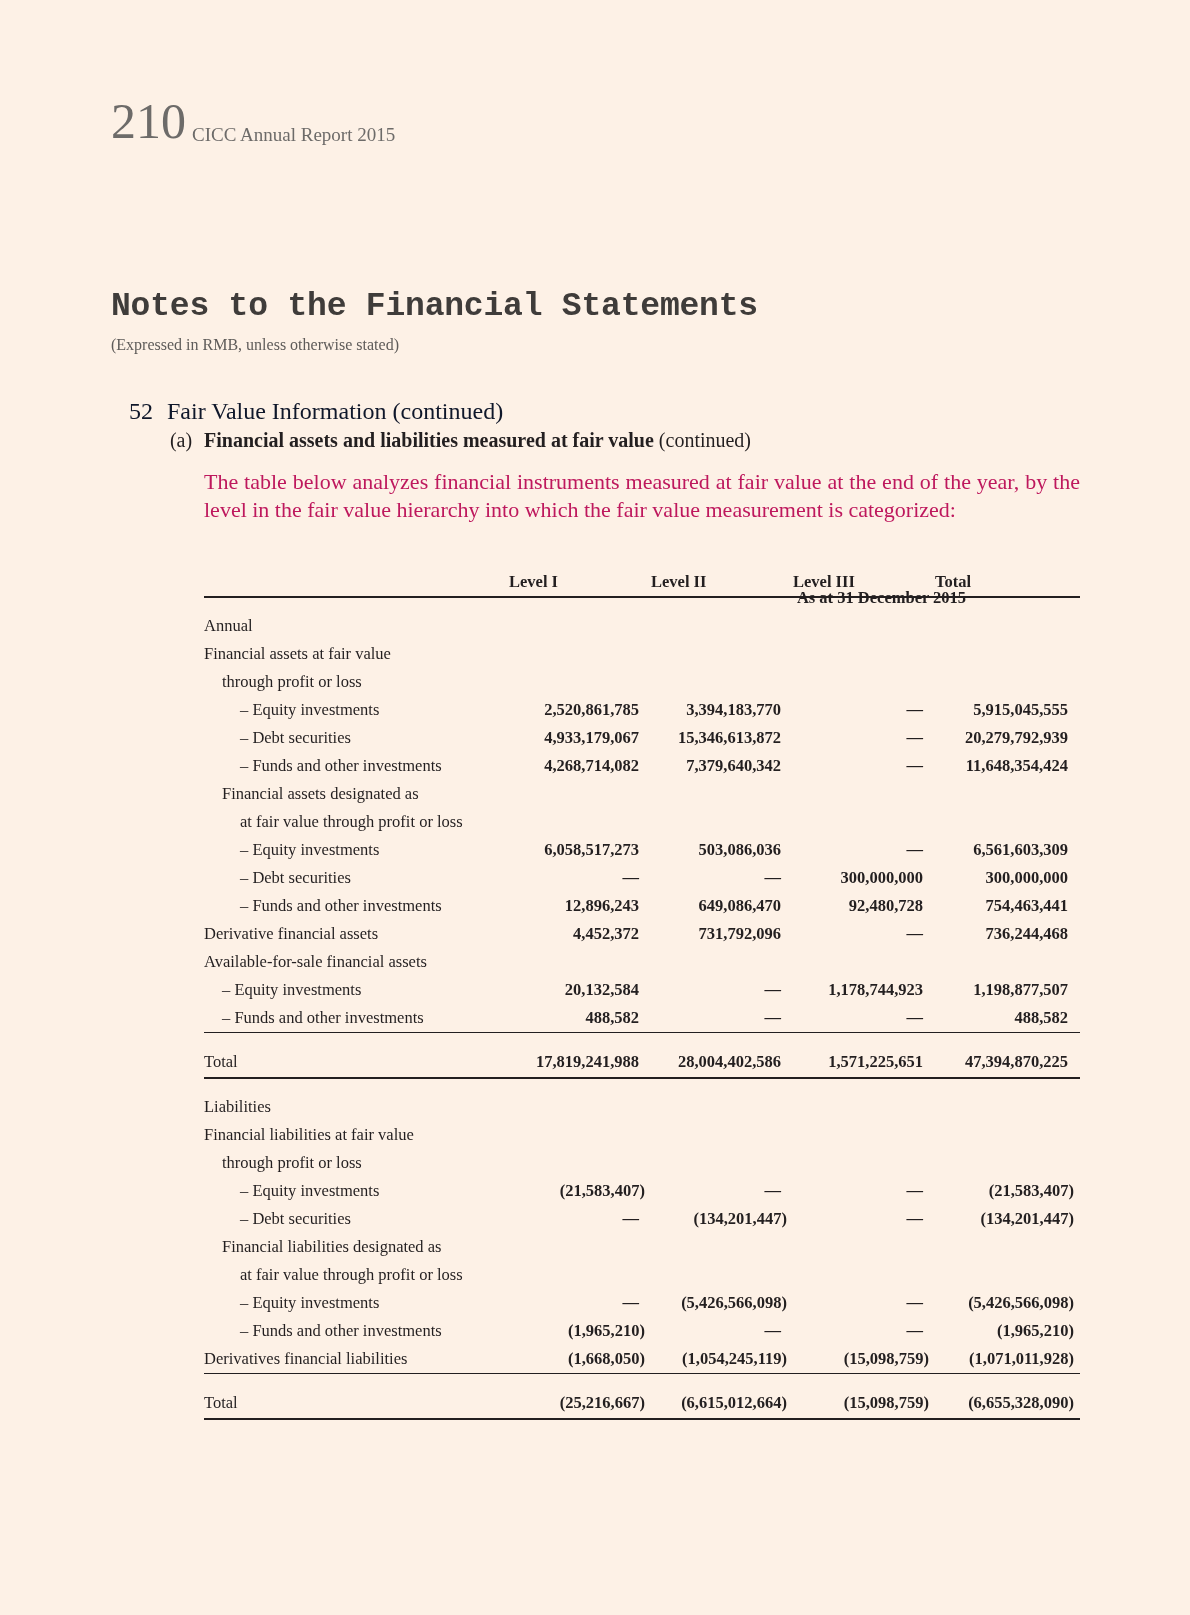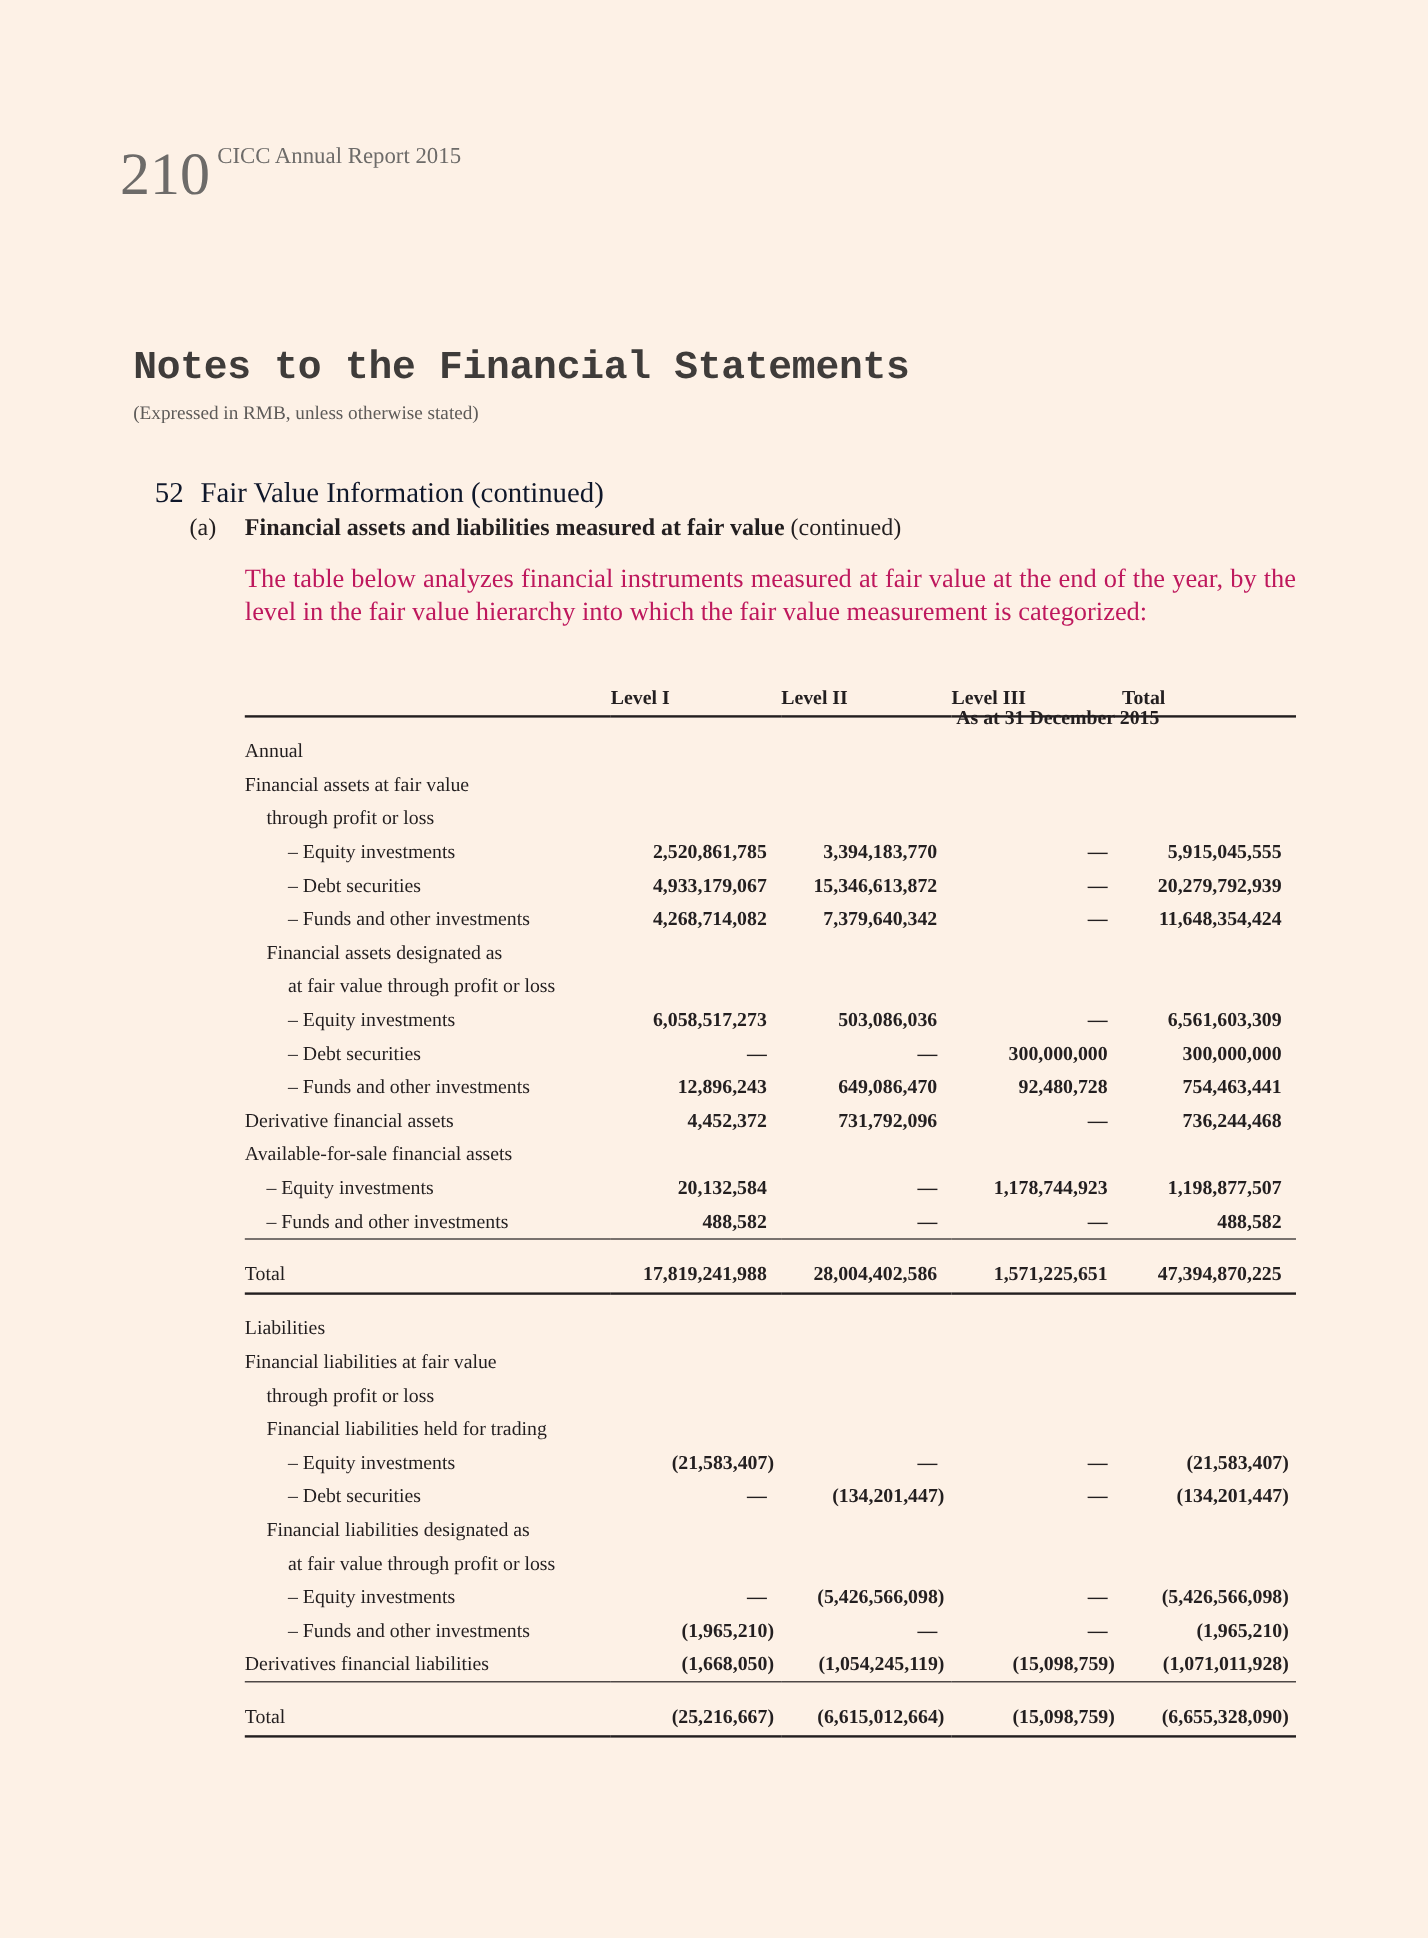--- a/index.html
+++ b/index.html
@@ -5,45 +5,44 @@
     html, body { margin: 0; padding: 0; }
     body {
       width: 1190px; height: 1615px;
       background: #fdf1e6;
       font-family: "Liberation Serif", "DejaVu Serif", serif;
       color: #231f20;
       position: relative;
       overflow: hidden;
     }
     .page-header {
-      position: absolute; left: 100px; top: 96px;
-      display: flex; align-items: flex-start;
+      position: absolute; left: 111px; top: 96px;
+      display: flex; align-items: flex-end;
       color: #6d6b69;
-      margin-top: 24px;
     }
     .page-number { font-size: 50px; letter-spacing: 0px; line-height: 1; }
     .report-name { font-size: 19px; margin-left: 6px; }
     .title {
       position: absolute; left: 111px; top: 288px;
       font-size: 33px; font-weight: bold; color: #3f3c3a; margin: 0;
       letter-spacing: -0.2px;
       font-family: Liberation Mono, monospace;
     }
     .subtitle {
       position: absolute; left: 111px; top: 336px;
       font-size: 16px; color: #5e5b59;
     }
     .section-heading {
       position: absolute; left: 111px; top: 380px;
       font-size: 24px; color: #0f172a; margin: 18px; font-weight: normal;
     }
     .section-heading .num { margin-right: 14px; }
     .subsection {
       position: absolute; left: 158px; top: 429px;
-      font-size: 20px; color: #231f20;
+      font-size: 20px; color: #231f20; text-align: center;
     }
     .subsection .label { display: inline-block; width: 46px; }
     .subsection .bold { font-weight: bold; }
     .intro {
       position: absolute; left: 204px; top: 468px; width: 876px;
       font-size: 22px; line-height: 28px; color: #be185d;
       text-align: justify;
     }
     .table-wrap {
       position: absolute; left: 204px; top: 540px; width: 876px;
@@ -260,27 +259,20 @@
           <td class="num"></td>
         </tr>
         <tr>
           <td class="indent-1">through profit or loss</td>
           <td class="num"></td>
           <td class="num"></td>
           <td class="num"></td>
           <td class="num"></td>
         </tr>
         <tr>
-          <td class="indent-1">Financial liabilities held for trading</td>
-          <td class="num"></td>
-          <td class="num"></td>
-          <td class="num"></td>
-          <td class="num"></td>
-        </tr>
-        <tr>
           <td class="indent-2">– Equity investments</td>
           <td class="num neg">(21,583,407)</td>
           <td class="num">—</td>
           <td class="num">—</td>
           <td class="num neg">(21,583,407)</td>
         </tr>
         <tr>
           <td class="indent-2">– Debt securities</td>
           <td class="num">—</td>
           <td class="num neg">(134,201,447)</td>

